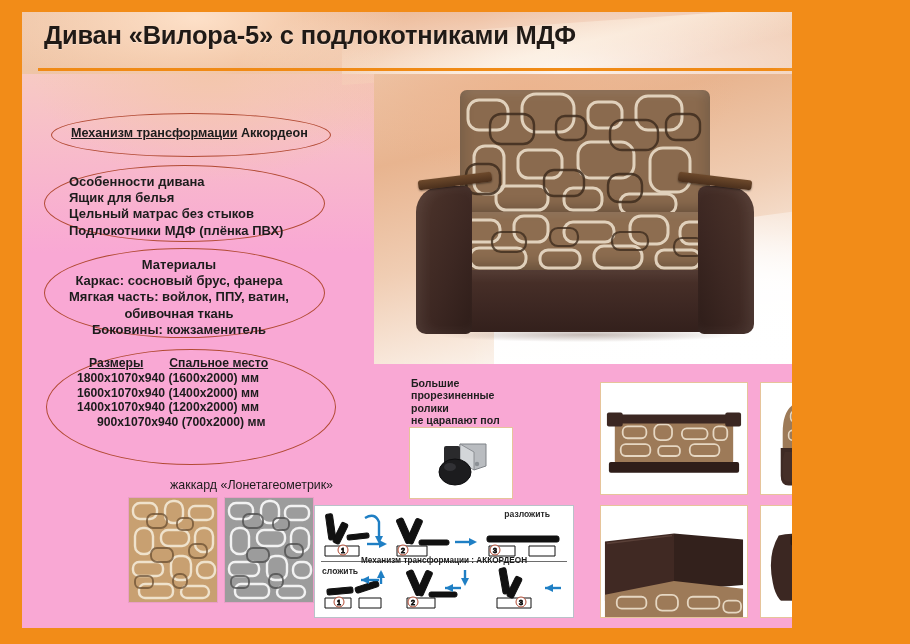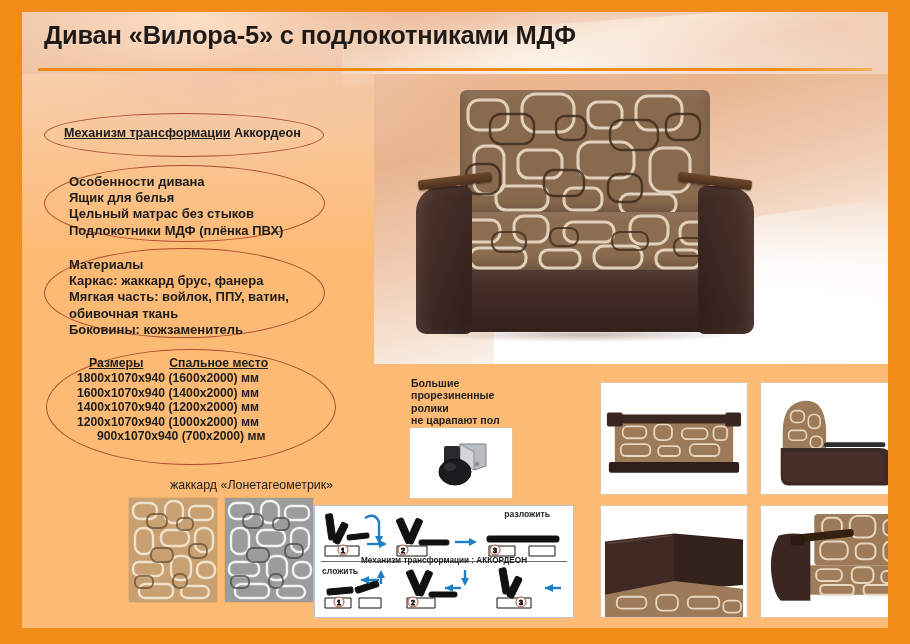--- a/index.html
+++ b/index.html
@@ -9,22 +9,22 @@
     font-family:"Liberation Sans", sans-serif;
   }
   .page{position:relative;width:910px;height:644px;}
 
   
   .frame{
     position:absolute;left:0;top:0;width:910px;height:644px;
     background:#F28C18;
   }
   .sheet{
-    position:absolute;left:22px;top:12px;width:866px;height:616px;
-    background:#fdba74;
+    position:absolute;left:22px;top:12px;width:770px;height:616px;
+    background:#f9a8d4;
     overflow:hidden;
   }
 
   
   .header{
     position:absolute;left:0;top:0;width:866px;height:62px;
     background:
       radial-gradient(ellipse 520px 150px at 62% 95%, rgba(255,255,255,.85) 0%, rgba(255,255,255,0) 62%),
       radial-gradient(ellipse 300px 120px at 20% 10%, rgba(255,228,205,.9) 0%, rgba(255,228,205,0) 70%),
       linear-gradient(100deg,#efc6a8 0%,#ecb894 28%,#e9a97f 52%,#eec0a4 74%,#f2d2bb 100%);
@@ -60,29 +60,29 @@
     position:absolute;
     border:1.6px solid #b24a33;
     border-radius:50%/50%;
     box-sizing:border-box;
     color:#1c1c1c;
     background:transparent;
   }
   .oval .hd{font-weight:bold;display:block;}
   .oval .ln{display:block;white-space:nowrap;}
 
-  #oval-mech{left:22px;top:101px;width:280px;height:44px;}
+  #oval-mech{left:29px;top:101px;width:280px;height:44px;}
   #oval-mech .inner{position:absolute;left:19px;top:12px;font-size:12.6px;font-weight:bold;white-space:nowrap;}
   #oval-mech .u{text-decoration:underline;}
 
   #oval-features{left:22px;top:153px;width:281px;height:77px;}
   #oval-features .inner{position:absolute;left:24px;top:8px;font-size:13px;font-weight:bold;line-height:16.2px;}
 
   #oval-materials{left:22px;top:236px;width:281px;height:90px;}
-  #oval-materials .inner{position:absolute;left:24px;top:8px;font-size:13px;font-weight:bold;line-height:16.2px;}
+  #oval-materials .inner{position:absolute;left:24px;top:8px;font-size:13px;font-weight:bold;line-height:16.2px;text-align:center;}
 
   #oval-sizes{left:24px;top:337px;width:290px;height:116px;}
   #oval-sizes .inner{position:absolute;left:30px;top:6px;font-size:12.2px;font-weight:bold;line-height:14.6px;}
   #oval-sizes .hdrow{display:block;white-space:nowrap;margin-bottom:.5px;padding-left:12px;}
   #oval-sizes .hdrow span{text-decoration:underline;}
   #oval-sizes .hdrow .h2{margin-left:26px;}
   #oval-sizes .row{display:block;white-space:nowrap;text-align:left;}
 
   
   .sofa-stage{
@@ -243,36 +243,35 @@
         <span class="hd">Особенности дивана</span>
         <span class="ln">Ящик для белья</span>
         <span class="ln">Цельный матрас без стыков</span>
         <span class="ln">Подлокотники МДФ (плёнка ПВХ)</span>
       </div>
     </div>
 
     <div class="oval" id="oval-materials">
       <div class="inner">
         <span class="hd">Материалы</span>
-        <span class="ln">Каркас: жаккард брус, фанера</span>
+        <span class="ln">Каркас: сосновый брус, фанера</span>
         <span class="ln">Мягкая часть: войлок, ППУ, ватин,</span>
         <span class="ln">обивочная ткань</span>
         <span class="ln">Боковины: кожзаменитель</span>
       </div>
     </div>
 
     <div class="oval" id="oval-sizes">
       <div class="inner">
         <span class="hdrow">
           <span>Размеры</span><span class="h2">Спальное место</span>
         </span>
         <span class="row">1800x1070x940 (1600x2000) мм</span>
         <span class="row">1600x1070x940 (1400x2000) мм</span>
         <span class="row">1400x1070x940 (1200x2000) мм</span>
-        <span class="row">1200x1070x940 (1000x2000) мм</span>
         <span class="row" style="padding-left:20px">900x1070x940 (700x2000) мм</span>
       </div>
     </div>
 
     <div class="sofa-stage">
       <div class="sofa-bg"></div>
       <div class="sofa">
         <div class="s-back">
           <svg class="patt" viewBox="0 0 250 125" preserveAspectRatio="none">
             <g fill="none" stroke="#e6d7c2" stroke-width="3">

